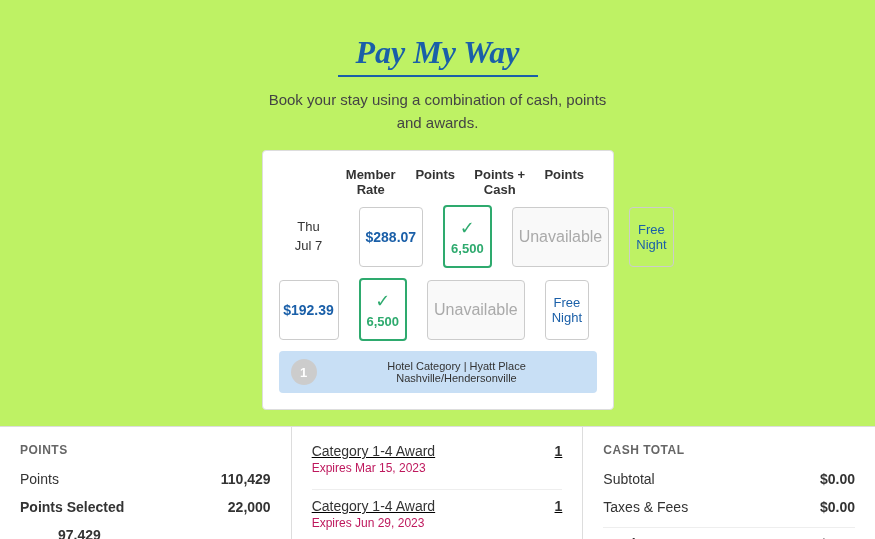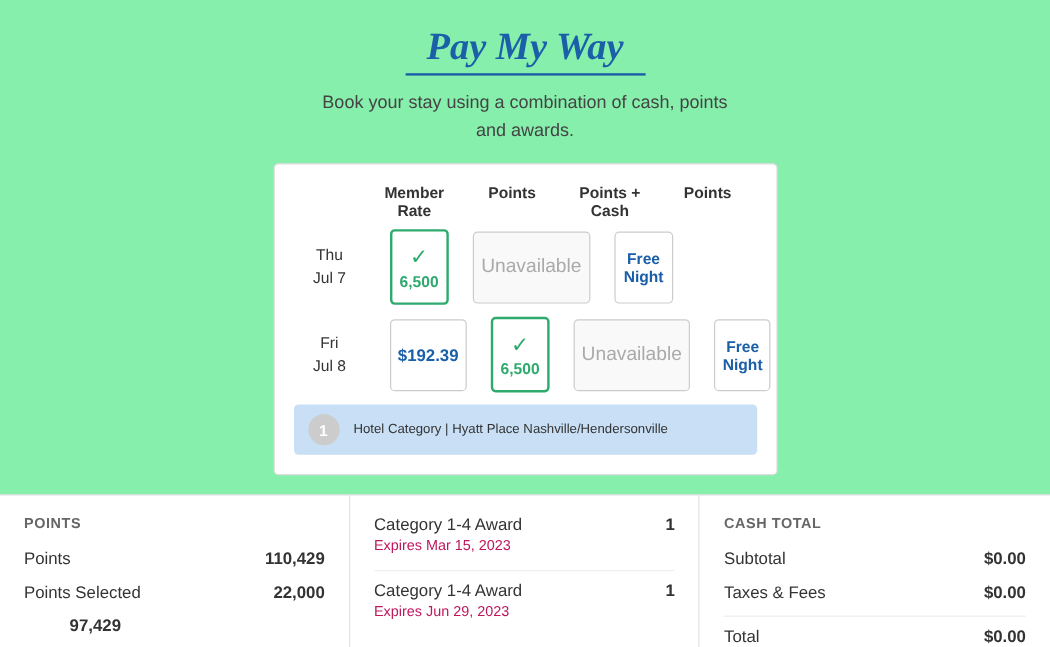--- a/index.html
+++ b/index.html
@@ -5,22 +5,22 @@
     * { box-sizing: border-box; margin: 0; padding: 0; }
     body {
       font-family: Arial, sans-serif;
       background: #e8ecf0;
       width: 875px;
       min-height: 539px;
       overflow: hidden;
     }
 
     .top-section {
-      background: #86efac;
-      padding: 20px 20px 16px;
+      background: #bef264;
+      padding: 34px 20px 16px;
       text-align: center;
     }
 
     .page-title {
       font-size: 32px;
       font-weight: bold;
       color: #1a5fa8;
       font-style: italic;
       font-family: Georgia, serif;
     }
@@ -36,21 +36,21 @@
       font-size: 15px;
       color: #444;
       line-height: 1.5;
     }
 
     .table-container {
       background: white;
       border: 1px solid #ddd;
       border-radius: 4px;
       margin: 0 auto;
-      width: 420px;
+      width: 352px;
       padding: 16px;
     }
 
     .table-header {
       display: grid;
       grid-template-columns: 60px 1fr 1fr 1fr 1fr;
       margin-bottom: 8px;
       text-align: center;
     }
 
@@ -117,21 +117,21 @@
 
     .cell-unavailable {
       color: #aaa;
       font-size: 16px;
       background: #f9f9f9;
     }
 
     .cell-free-night {
       color: #1a5fa8;
       font-size: 13px;
-      font-weight: bold;
+      font-weight: normal;
     }
 
     .hotel-category-bar {
       background: #c8dff5;
       border-radius: 4px;
       display: flex;
       align-items: center;
       padding: 8px 12px;
       gap: 12px;
       margin-top: 8px;
@@ -189,21 +189,21 @@
       align-items: center;
       margin-bottom: 12px;
     }
 
     .panel-row-label {
       font-size: 14px;
       color: #333;
     }
 
     .panel-row-label.bold {
-      font-weight: normal;
+      font-weight: bold;
       text-align: center;
     }
 
     .panel-row-value {
       font-size: 14px;
       color: #333;
       font-weight: bold;
       margin-left: 38px;
     }
 
@@ -219,20 +219,21 @@
     .free-night-expires {
       font-size: 12px;
       color: #be185d;
       margin-top: 2px;
     }
 
     .free-night-count {
       display: flex;
       justify-content: space-between;
       align-items: center;
+      text-decoration: underline;
     }
 
     .divider {
       border: none;
       border-top: 1px solid #eee;
       margin: 8px 0;
     }
   </style>
 </head>
 <body>
@@ -254,37 +255,36 @@
         <div class="col-label">Points</div>
         <div class="col-label">Points + Cash</div>
         <div class="col-label">Points</div>
       </div>
 
       <div class="table-row-grid">
         <div class="date-label">
           <span>Thu</span><br>
           <span>Jul 7</span>
         </div>
+        <div class="cell cell-member-rate">
+          <span>$288.07</span>
+        </div>
         <div class="cell cell-points">
           <span class="check-icon">✓</span>
           <span class="points-value">6,500</span>
         </div>
         <div class="cell cell-unavailable">
           <span>Unavailable</span>
         </div>
         <div class="cell cell-free-night">
           <span>Free Night</span>
         </div>
       </div>
 
       <div class="table-row-grid">
-        <div class="date-label">
-          <span>Fri</span><br>
-          <span>Jul 8</span>
-        </div>
         <div class="cell cell-member-rate">
           <span>$192.39</span>
         </div>
         <div class="cell cell-points">
           <span class="check-icon">✓</span>
           <span class="points-value">6,500</span>
         </div>
         <div class="cell cell-unavailable">
           <span>Unavailable</span>
         </div>

